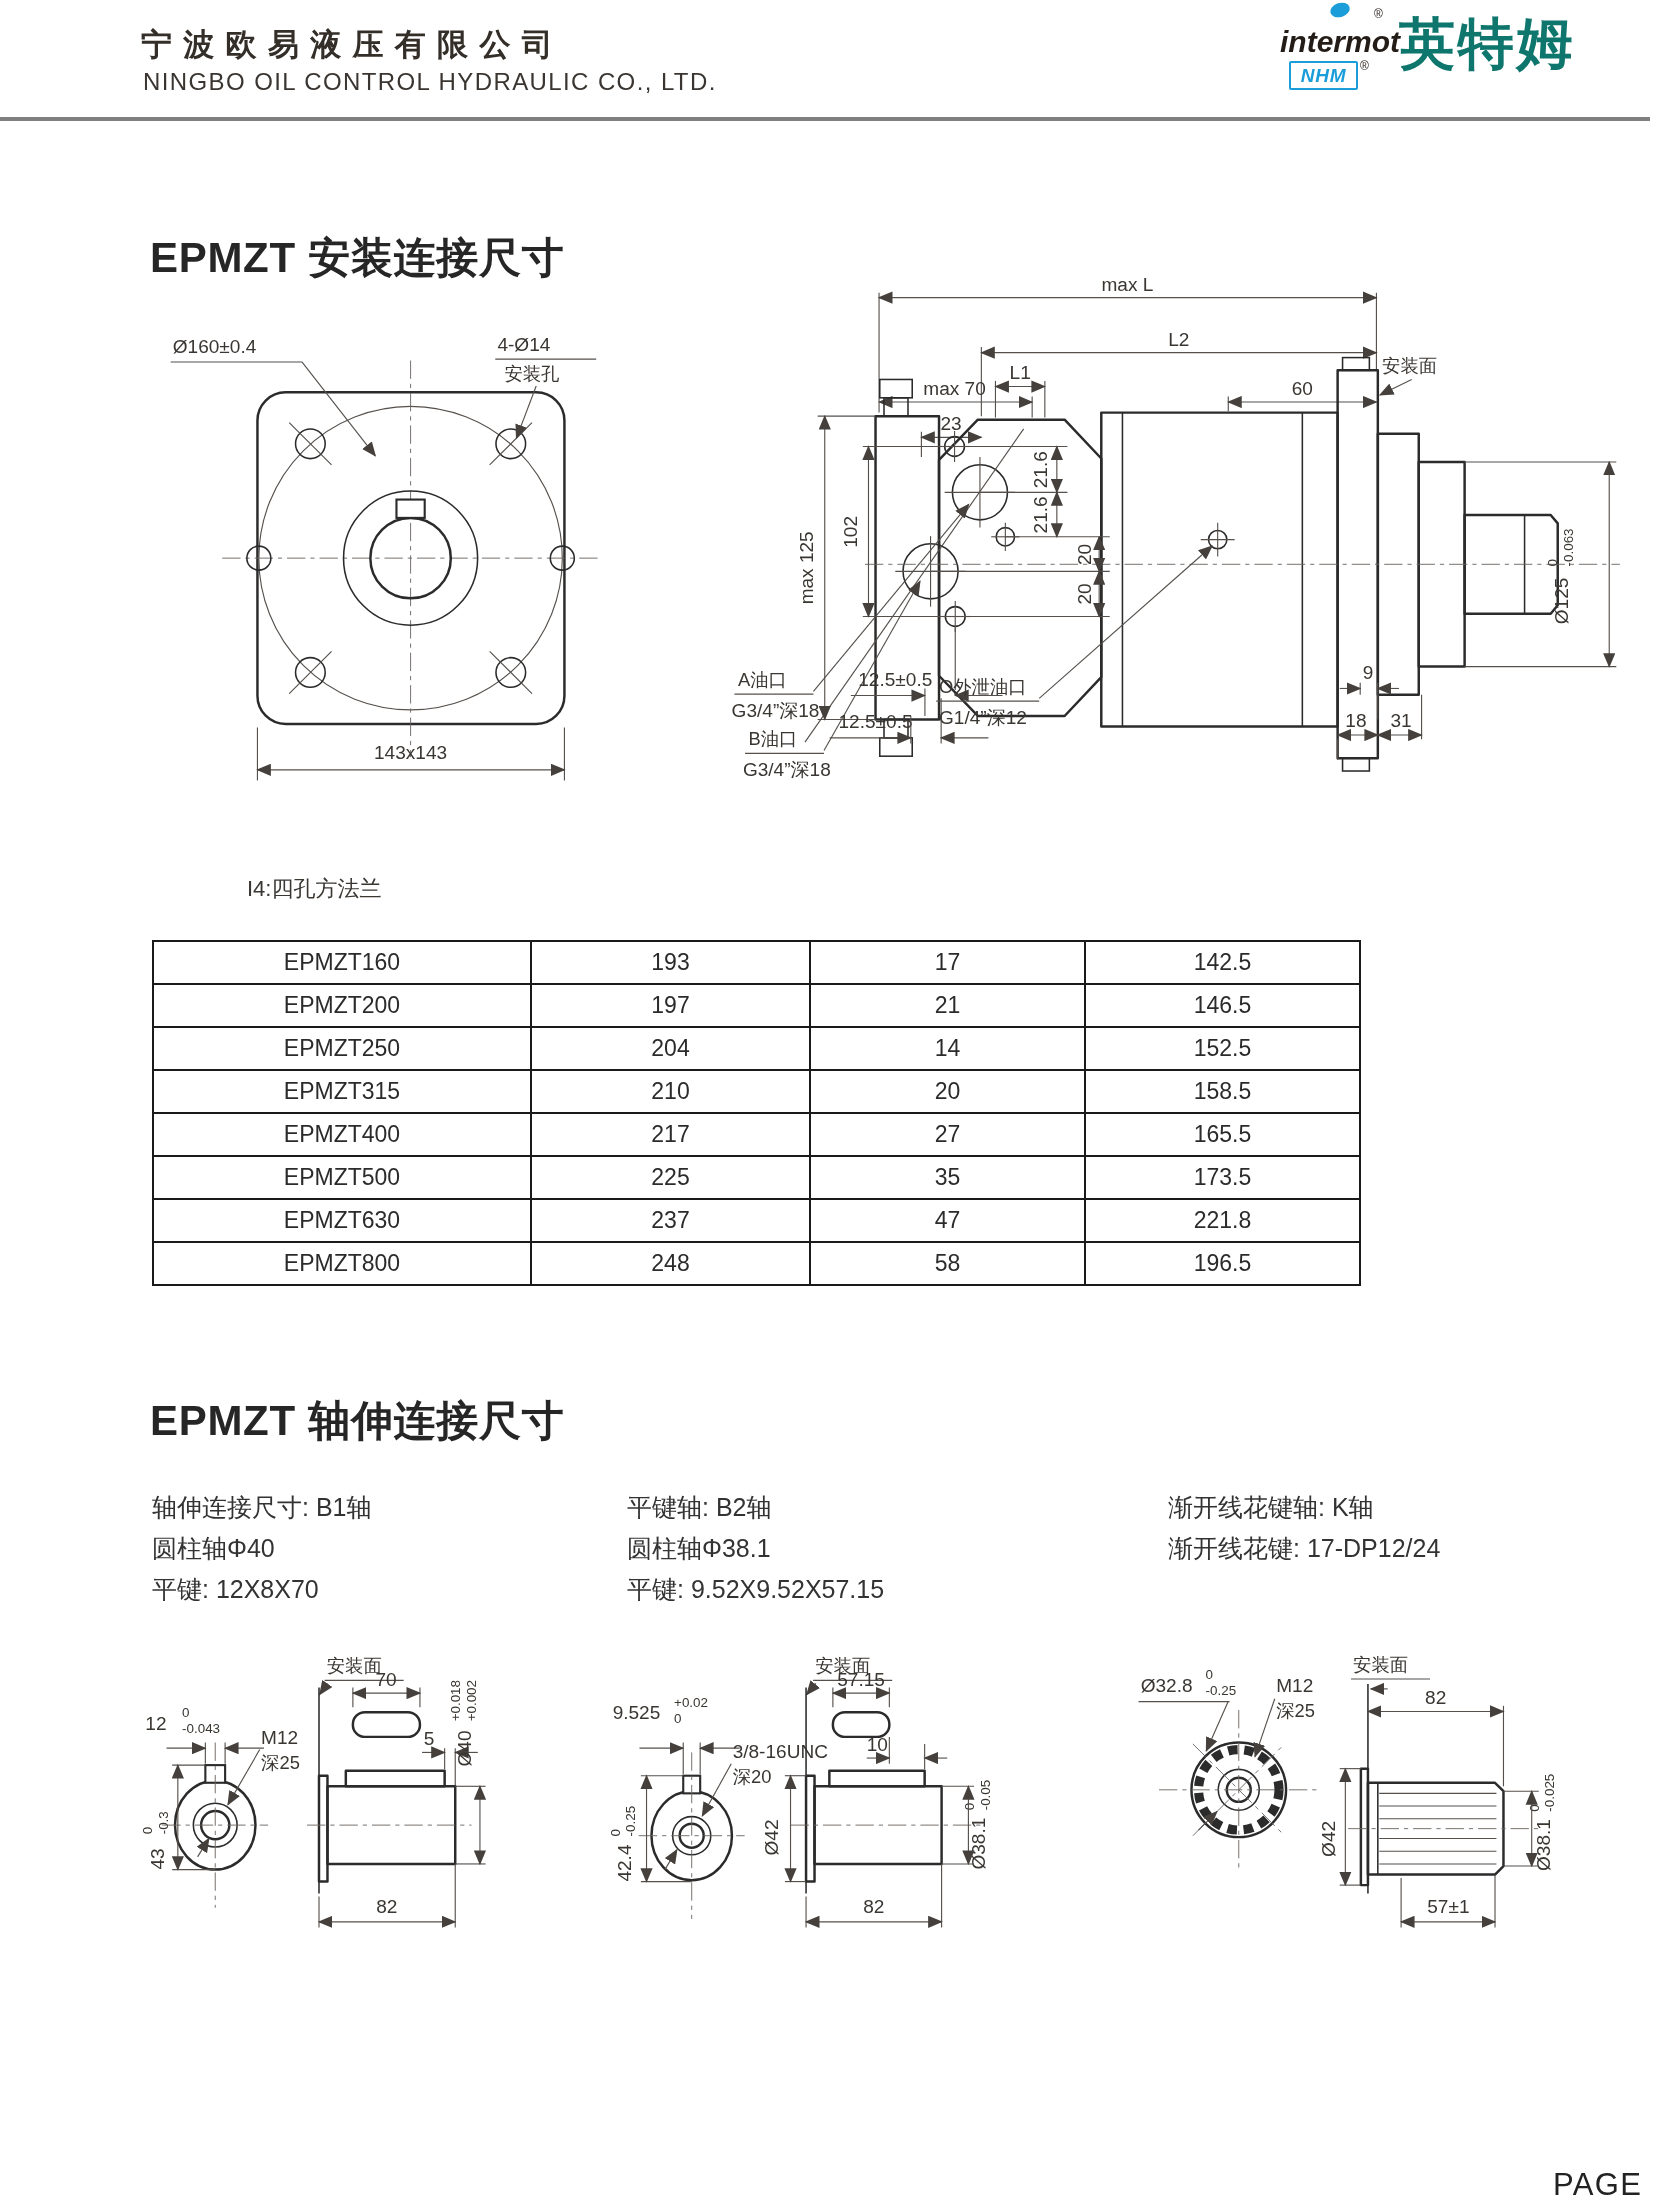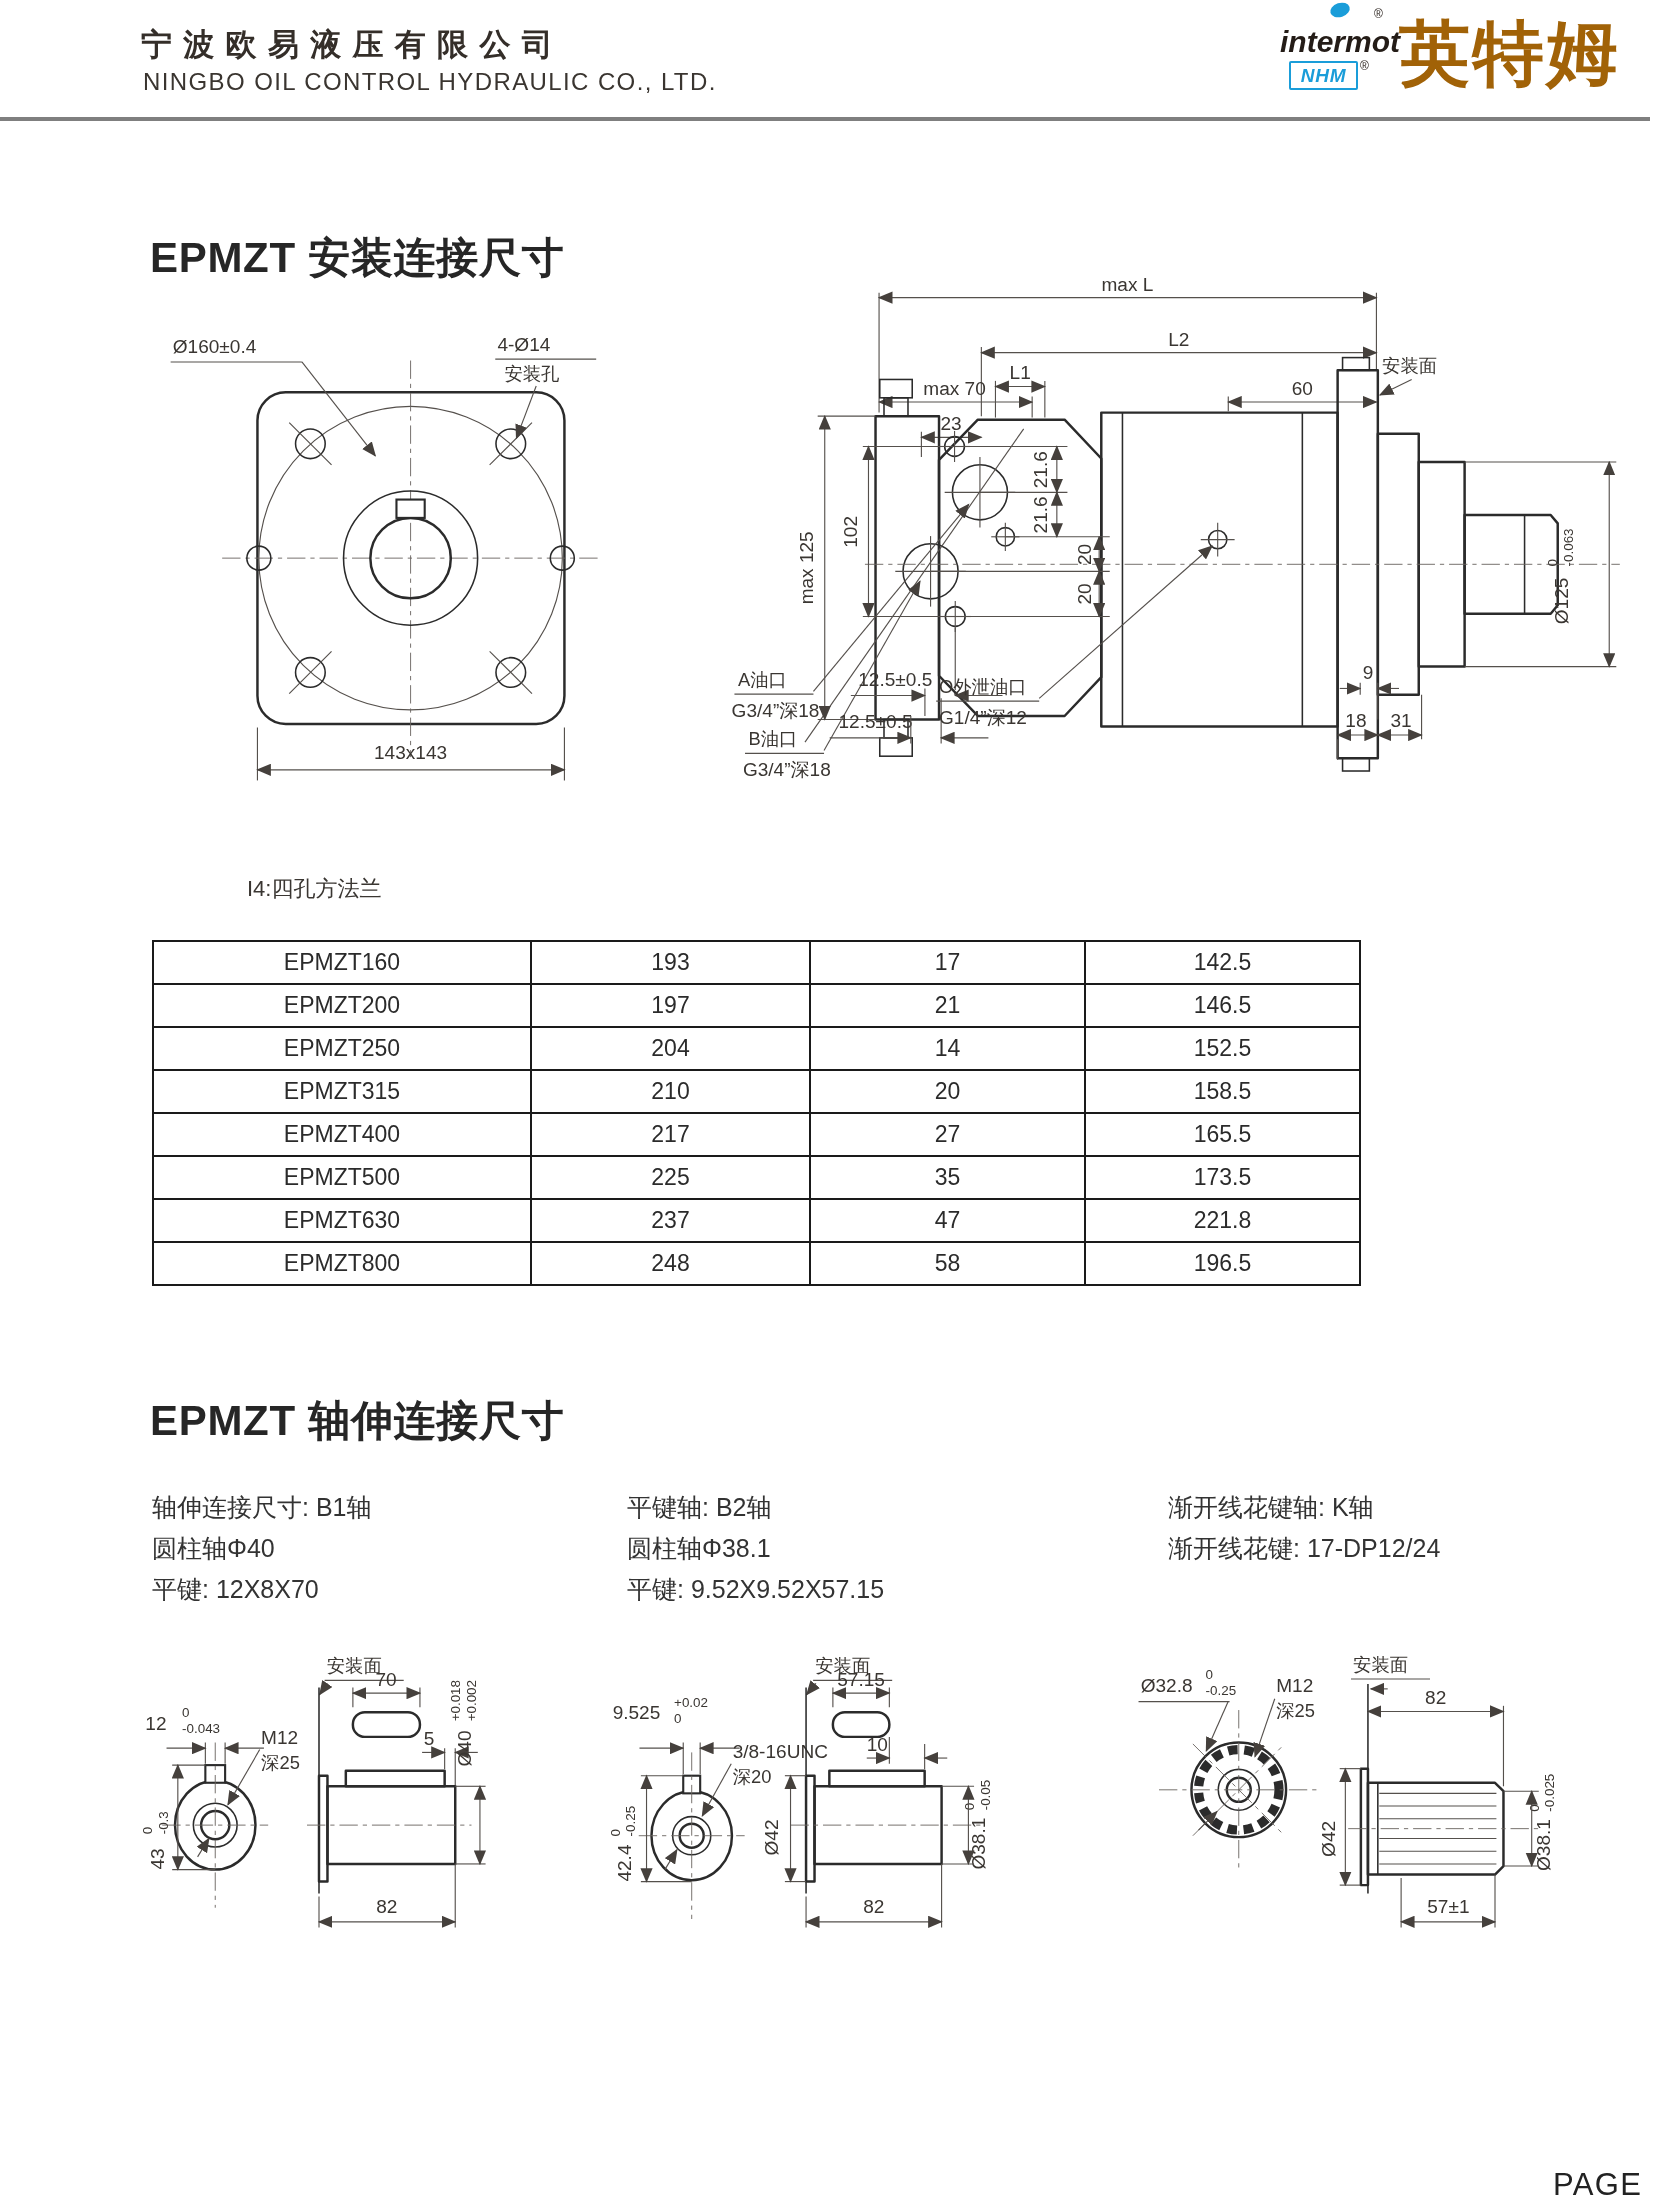--- a/index.html
+++ b/index.html
@@ -1,21 +1,21 @@
 <!DOCTYPE html>
 <html style="font-size:11.3px"><head>
 <meta charset="utf-8">
 <style>
   html,body{margin:0;padding:0;background:#e8e8e8;}
   #page{position:relative;width:1666px;height:2205px;background:#ffffff;font-family:"Liberation Sans",sans-serif;overflow:hidden;}
   .abs{position:absolute;}
   .cn-co{font-size:31px;font-weight:700;letter-spacing:11.3px;color:#342e29;}
   .en-co{font-size:24px;letter-spacing:1.4px;color:#3a3530;}
   .divider{background:#7f7f7f;height:3.5px;}
-  .brand{font-size:71px;font-weight:700;letter-spacing:2.8px;color:#a16207;}
+  .brand{font-size:56px;font-weight:700;letter-spacing:2.8px;color:#0f766e;}
   .logoword{font-size:30px;font-weight:800;font-style:italic;color:#241c17;}
   .reg{font-size:12px;color:#241c17;}
   .nhmbox{width:65px;height:25.4px;border:2.5px solid #1a9dd9;border-radius:2px;display:flex;align-items:center;justify-content:center;}
   .nhmtxt{color:#1a9dd9;font-weight:800;font-style:italic;font-size:19px;letter-spacing:0.7px;}
   .idot{width:20px;height:14px;border-radius:50%;background:#1a9dd9;transform:rotate(-18deg);}
   .sect{font-size:42px;font-weight:700;color:#262626;letter-spacing:0.7px;}
   .caption{font-size:22px;color:#3a3632;}
   .spec{font-size:25px;color:#333;line-height:41px;white-space:nowrap;}
   .pageno{font-size:31px;color:#222;letter-spacing:1.4px;}
   table.dim{border-collapse:collapse;table-layout:fixed;width:1207px;}

